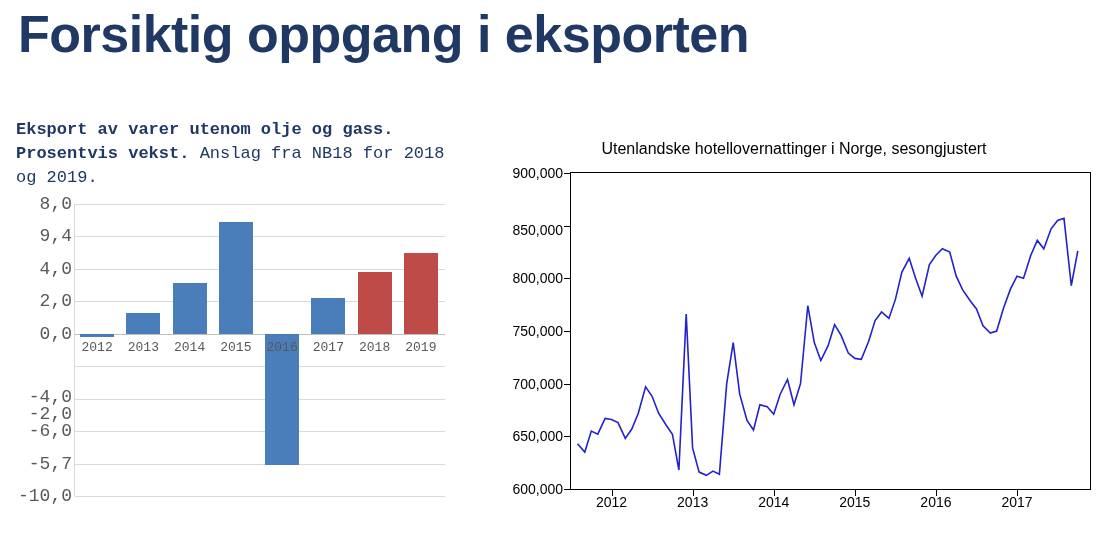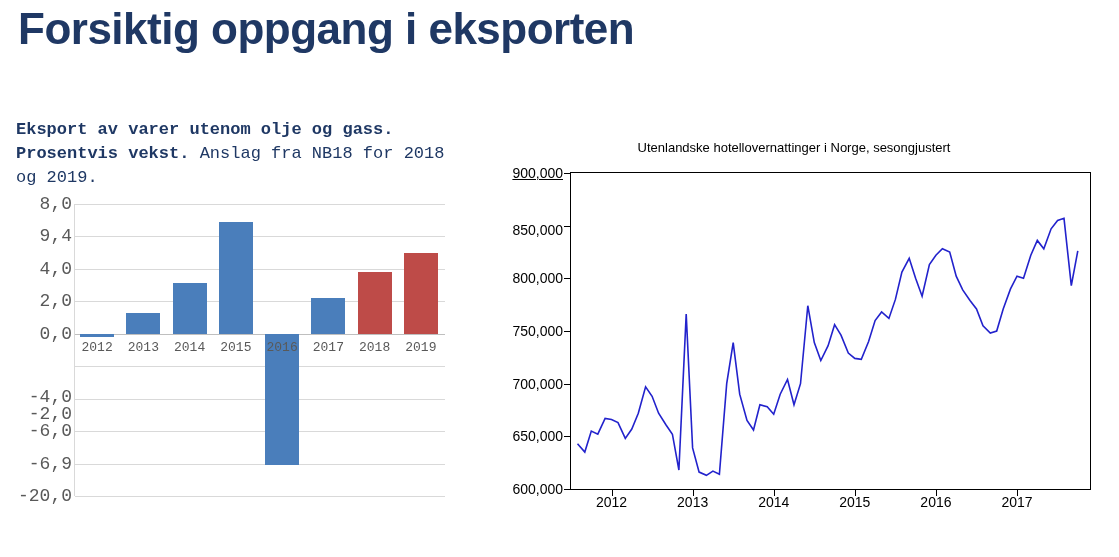--- a/index.html
+++ b/index.html
@@ -16,21 +16,21 @@
   }
   #slide {
     position: relative;
     width: 1119px;
     height: 557px;
   }
   #title {
     position: absolute;
     left: 18px;
     top: 4px;
-    font-size: 44px;
+    font-size: 52px;
     font-weight: bold;
     color: #1F3864;
     letter-spacing: -0.5px;
     white-space: nowrap;
   }
   
   #left-panel {
     position: absolute;
     left: 16px;
     top: 118px;
@@ -107,21 +107,21 @@
     top: 134px;
     width: 614px;
     height: 390px;
   }
   #line-title {
     position: absolute;
     left: 0;
     top: 6px;
     width: 614px;
     text-align: center;
-    font-size: 13px;
+    font-size: 16px;
     color: #000000;
   }
   #line-plot-box {
     position: absolute;
     left: 83px;
     top: 38px;
     width: 521px;
     height: 318px;
     border: 1px solid #000000;
     box-sizing: border-box;
@@ -187,22 +187,22 @@
           <div class="bc-gridline" style="top: 292px;"></div>
         </div>
     <div class="bc-ylabel" style="top: 8px;">8,0</div>
         <div class="bc-ylabel" style="top: 40.4444px;">9,4</div>
         <div class="bc-ylabel" style="top: 72.8889px;">4,0</div>
         <div class="bc-ylabel" style="top: 105.333px;">2,0</div>
         <div class="bc-ylabel" style="top: 137.778px;">0,0</div>
         <div class="bc-ylabel" style="top: 170.222px; margin-top: 48px;">-2,0</div>
         <div class="bc-ylabel" style="top: 201px;">-4,0</div>
         <div class="bc-ylabel" style="top: 235.111px;">-6,0</div>
-        <div class="bc-ylabel" style="top: 267.556px;">-6,9</div>
-        <div class="bc-ylabel" style="top: 300px;">-20,0</div>
+        <div class="bc-ylabel" style="top: 267.556px;">-5,7</div>
+        <div class="bc-ylabel" style="top: 300px;">-10,0</div>
         <div class="bc-bar" style="left: 64.125px; top: 137.778px; height: 3.24444px; background: rgb(74, 126, 187);"></div>
         <div class="bc-xlabel" style="left: 55.125px; top: 143.778px;">2012</div>
         <div class="bc-bar" style="left: 110.375px; top: 116.689px; height: 21.0889px; background: rgb(74, 126, 187);"></div>
         <div class="bc-xlabel" style="left: 101.375px; top: 143.778px;">2013</div>
         <div class="bc-bar" style="left: 156.625px; top: 87.4889px; height: 50.2889px; background: rgb(74, 126, 187);"></div>
         <div class="bc-xlabel" style="left: 147.625px; top: 143.778px;">2014</div>
         <div class="bc-bar" style="left: 202.875px; top: 25.8444px; height: 111.933px; background: rgb(74, 126, 187);"></div>
         <div class="bc-xlabel" style="left: 193.875px; top: 143.778px;">2015</div>
         <div class="bc-bar" style="left: 249.125px; top: 137.778px; height: 131.4px; background: rgb(74, 126, 187);"></div>
         <div class="bc-xlabel" style="left: 240.125px; top: 143.778px;">2016</div>
@@ -211,21 +211,21 @@
         <div class="bc-bar" style="left: 341.625px; top: 76.1333px; height: 61.6444px; background: rgb(190, 75, 72);"></div>
         <div class="bc-xlabel" style="left: 332.625px; top: 143.778px;">2018</div>
         <div class="bc-bar" style="left: 387.875px; top: 56.6667px; height: 81.1111px; background: rgb(190, 75, 72);"></div>
         <div class="bc-xlabel" style="left: 378.875px; top: 143.778px;">2019</div>
       </div>
   </div>
 
   <div id="right-panel">
     <div id="line-title">Utenlandske hotellovernattinger i Norge, sesongjustert</div>
     <div id="line-axis">
-        <div class="lc-ylabel" style="top: 39px; text-decoration: underline;">900,000</div>
+        <div class="lc-ylabel" style="top: 39px;">900,000</div>
         <div class="lc-tick" style="top: 39px;"></div>
         <div class="lc-ylabel" style="top: 96px;">850,000</div>
         <div class="lc-tick" style="top: 91.6667px;"></div>
         <div class="lc-ylabel" style="top: 144.333px;">800,000</div>
         <div class="lc-tick" style="top: 144.333px;"></div>
         <div class="lc-ylabel" style="top: 197px;">750,000</div>
         <div class="lc-tick" style="top: 197px;"></div>
         <div class="lc-ylabel" style="top: 249.667px;">700,000</div>
         <div class="lc-tick" style="top: 249.667px;"></div>
         <div class="lc-ylabel" style="top: 302.333px;">650,000</div>

